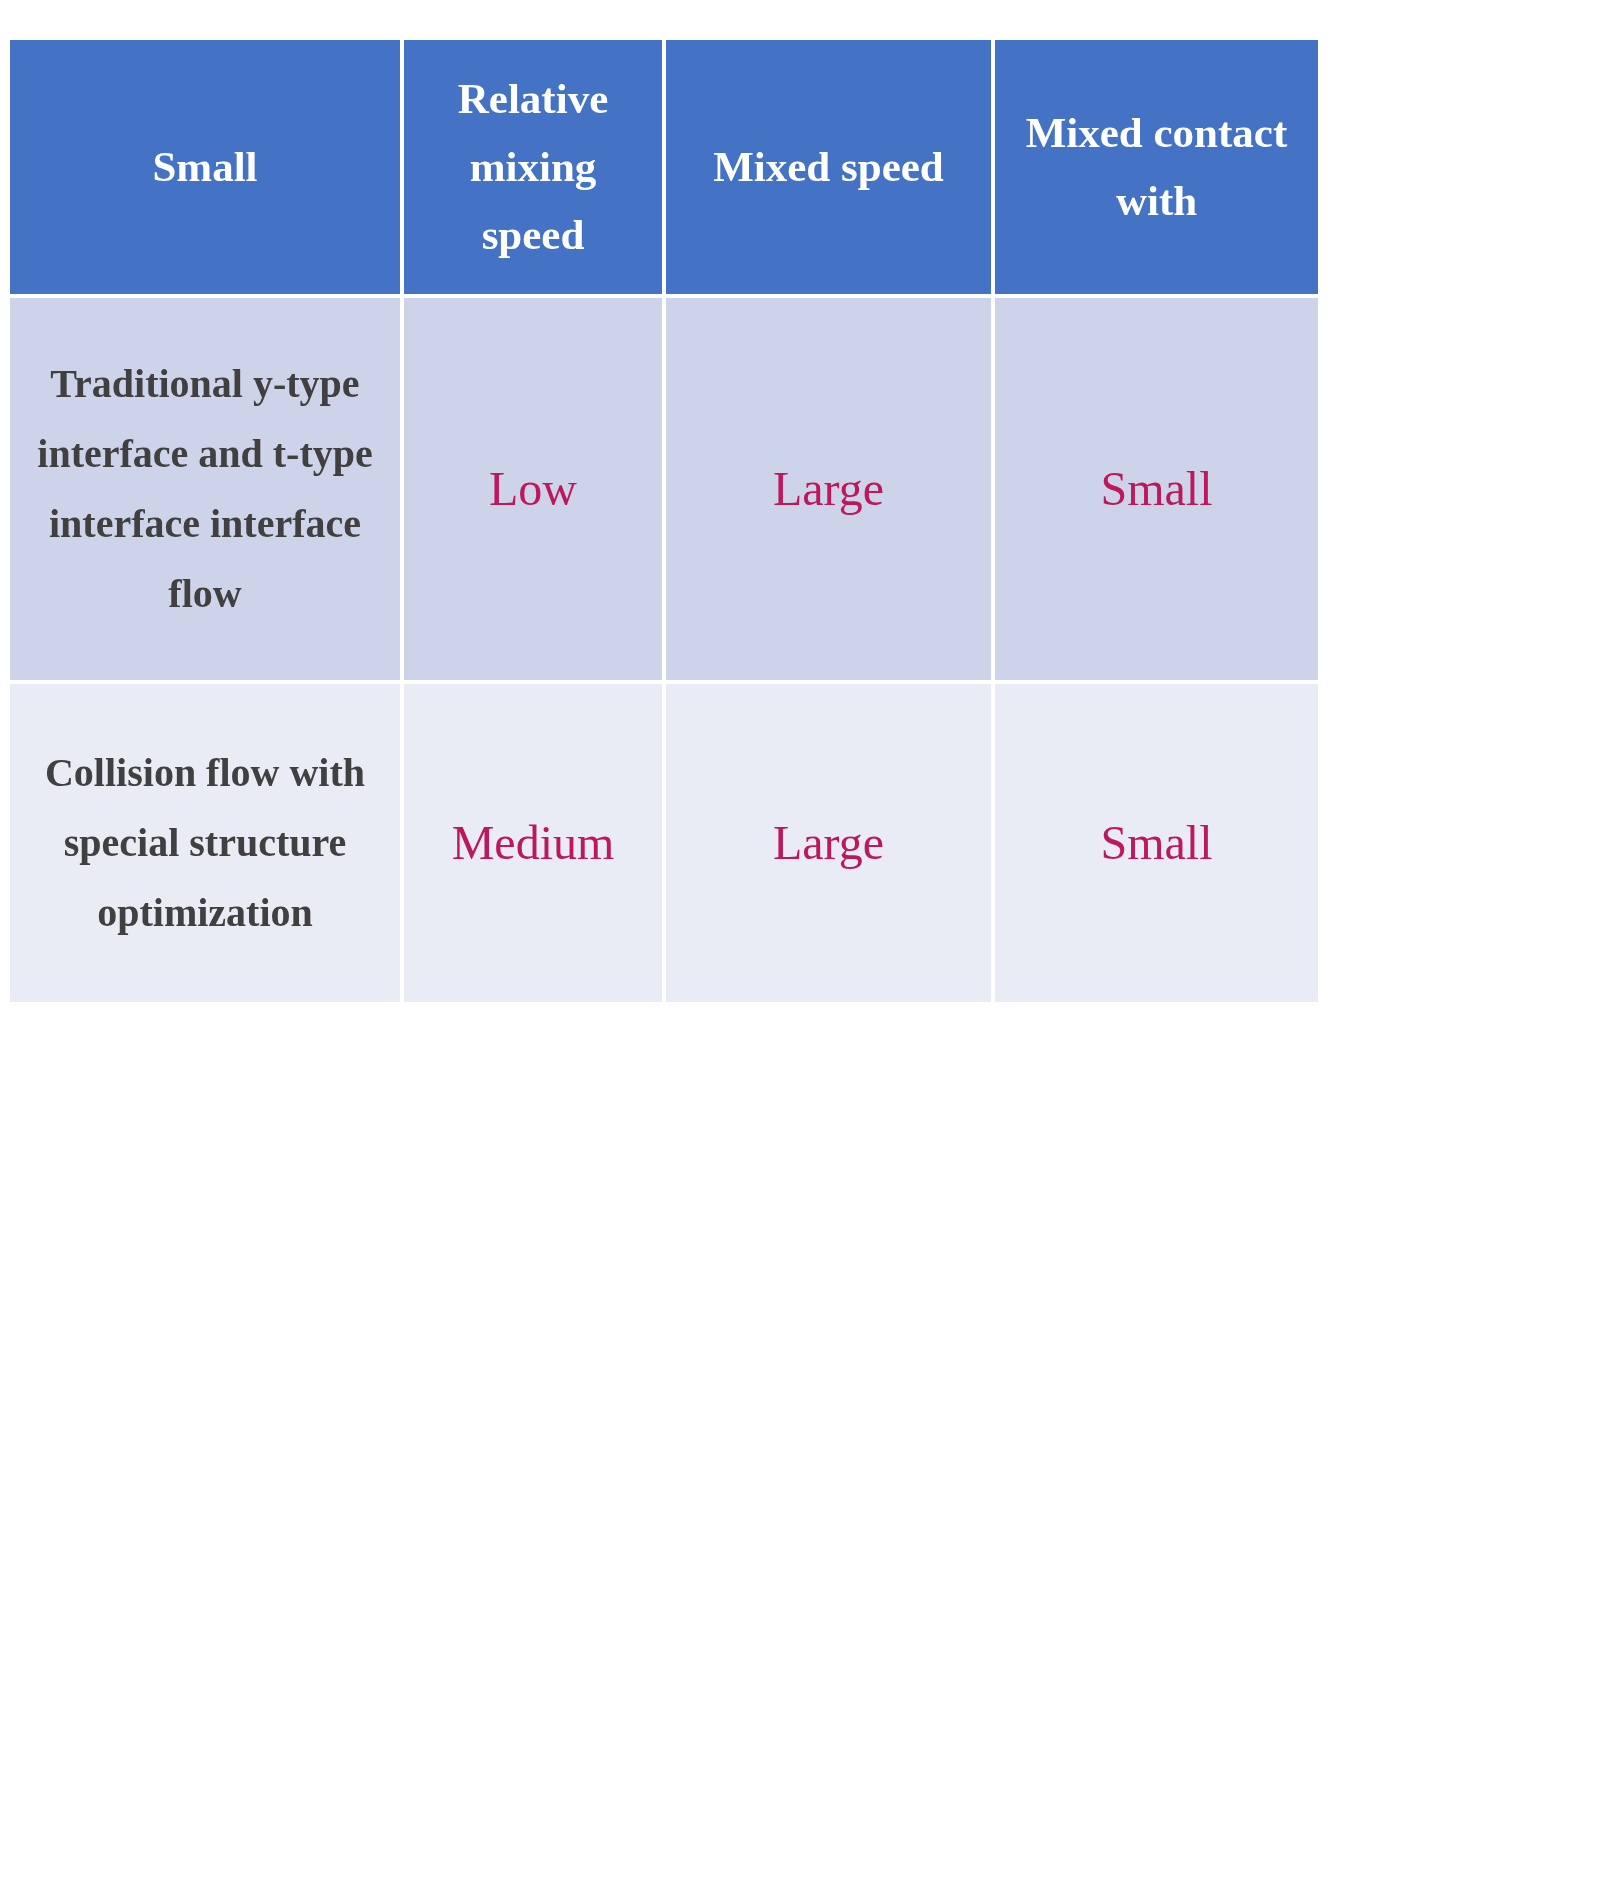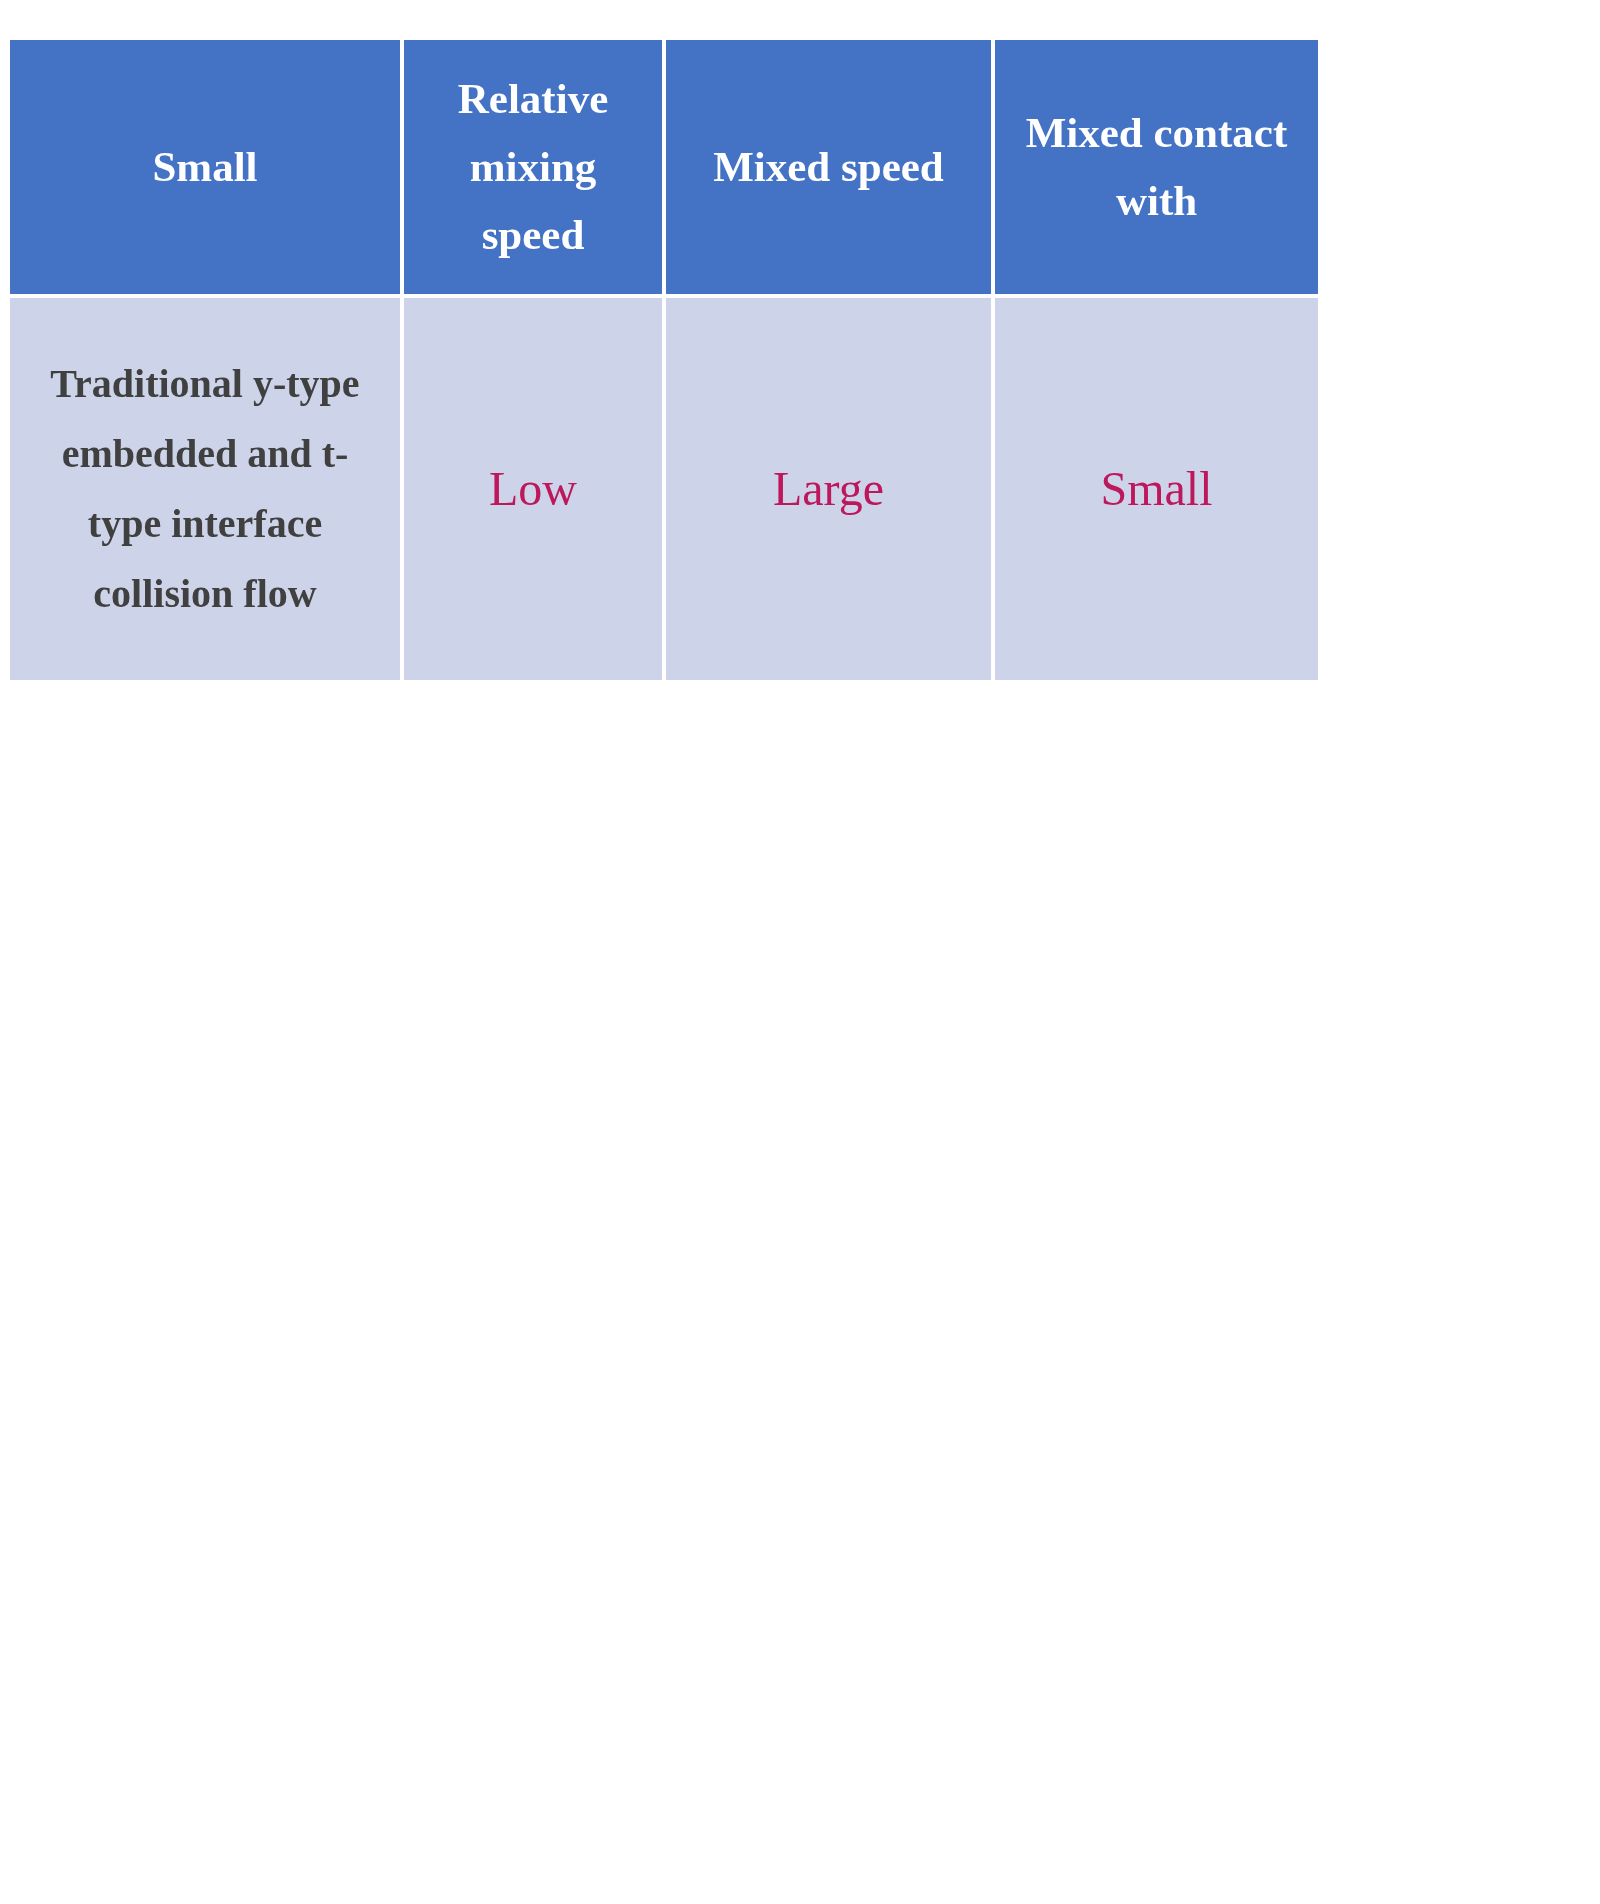--- a/index.html
+++ b/index.html
@@ -76,19 +76,25 @@
   <thead>
     <tr class="header-row">
       <th>Small</th>
       <th>Relative mixing speed</th>
       <th>Mixed speed</th>
       <th>Mixed contact with</th>
     </tr>
   </thead>
   <tbody>
     <tr class="band-a row-1">
-      <th>Traditional y-type embedded and t-type interface collision flow</th>
+      <th>Traditional y-type interface and t-type interface interface flow</th>
       <td>Low</td>
+      <td>Large</td>
+      <td>Small</td>
+    </tr>
+    <tr class="band-b row-2">
+      <th>Collision flow with special structure optimization</th>
+      <td>Medium</td>
       <td>Large</td>
       <td>Small</td>
     </tr>
   </tbody>
 </table>
 
 </body></html>

